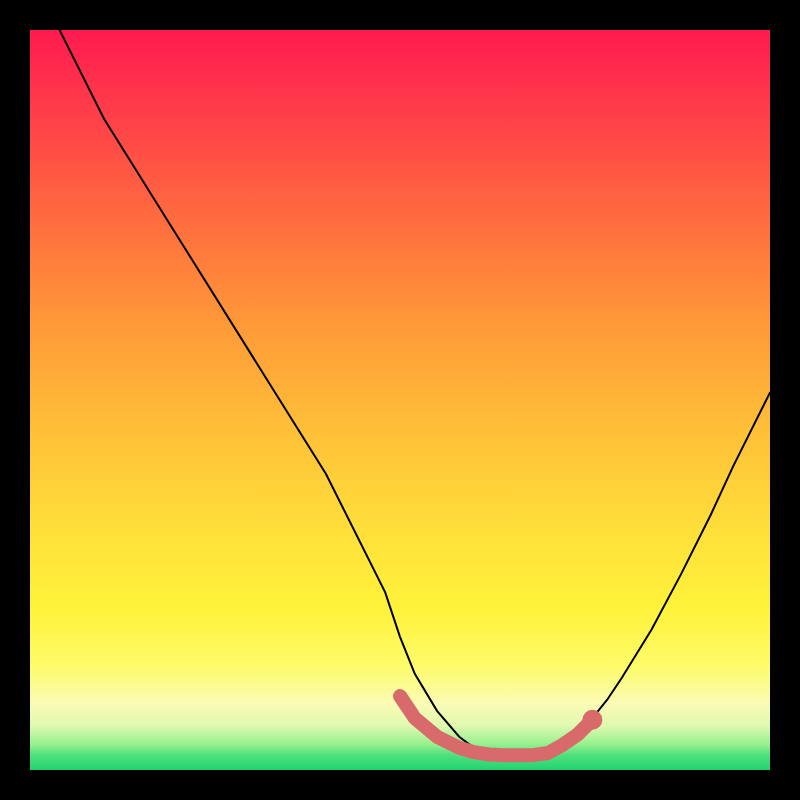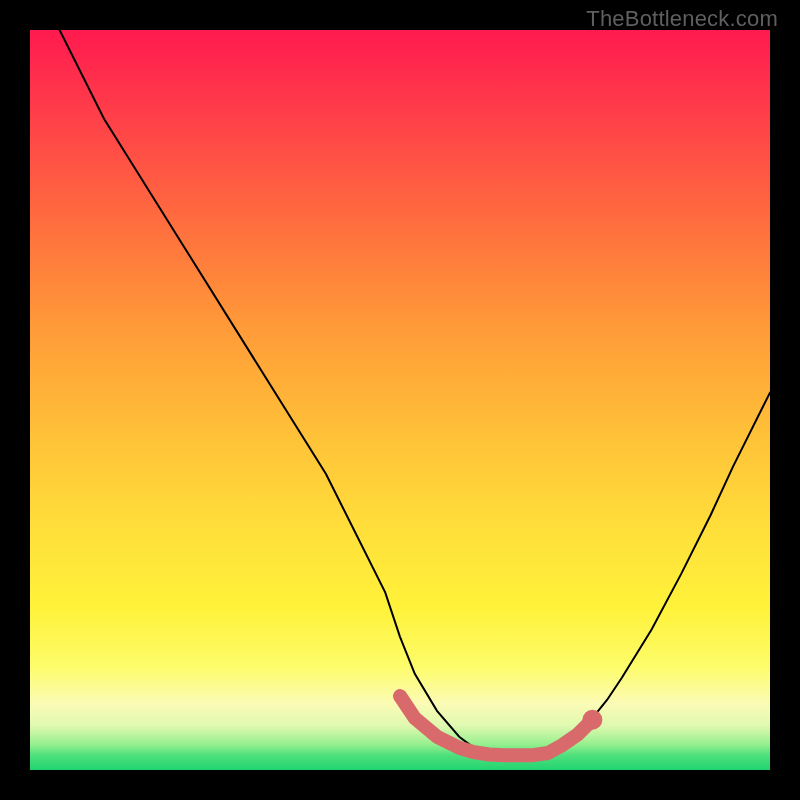--- a/index.html
+++ b/index.html
@@ -55,21 +55,20 @@
     left: 0;
     top: 0;
     width: 740px;
     height: 740px;
   }
 </style>
 </head>
 <body>
 
 <div class="stage">
-  <div class="attribution">TheBottleneck.com</div>
 
   <div class="plot-area">
     <svg class="curves" viewBox="0 0 740 740" preserveAspectRatio="none">
       <path id="left-curve" fill="none" stroke-width="2" stroke-linecap="round" d="M29.6 0.0 L74.0 88.8 L148.0 207.2 L222.0 325.6 L296.0 444.0 L355.2 562.4 L370.0 606.8 L384.8 643.8 L407.0 680.8 L429.2 706.7 L444.0 717.8 L458.8 723.7 L473.6 725.2 L488.4 725.2 L503.2 725.2" stroke="#000000"></path>
       <path id="right-curve" fill="none" stroke-width="2" stroke-linecap="round" d="M503.2 725.2 L518.0 722.2 L532.8 714.1 L547.6 703.0 L562.4 688.2 L577.2 669.7 L592.0 647.5 L621.6 599.4 L651.2 543.9 L680.8 484.7 L703.0 436.6 L740.0 362.6" stroke="#000000"></path>
       <path id="highlight" fill="none" stroke-width="14" stroke-linecap="round" stroke-linejoin="round" d="M370.0 666.0 L384.8 688.2 L407.0 706.7 L429.2 717.8 L444.0 722.2 L458.8 724.5 L473.6 725.2 L488.4 725.2 L503.2 725.2 L518.0 723.0 L532.8 714.8 L547.6 704.5 L562.4 689.7" stroke="#d96a6c"></path>
       <circle id="marker" r="10" cx="562.4" cy="689.7" fill="#d96a6c"></circle>
     </svg>
   </div>
 </div>

